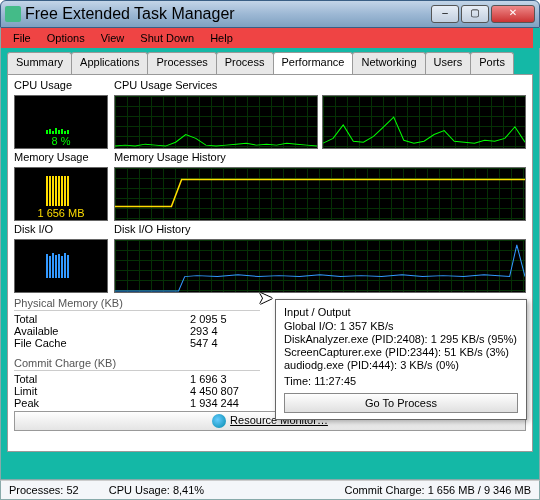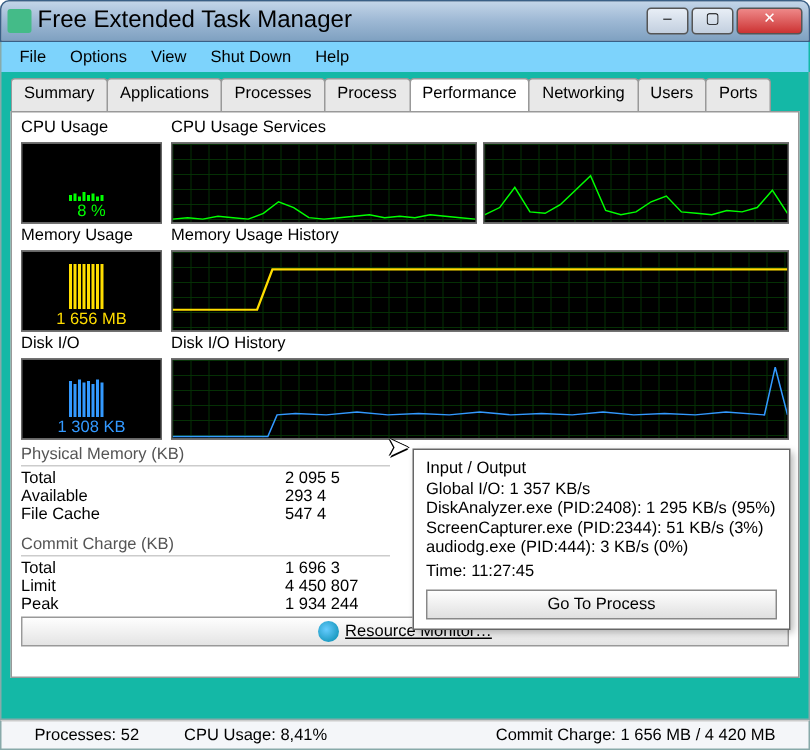--- a/index.html
+++ b/index.html
@@ -7,21 +7,21 @@
 
 
 .titlebar { height: 28px; background: linear-gradient(to bottom, #c3d5e8 0%, #9db8d4 50%, #7fa1c1 100%); border: 1px solid #3a5f85; display: flex; align-items: center; padding: 0 4px; border-radius: 6px 6px 0 0; }
 .titlebar .app-icon { width: 16px; height: 16px; background: #4b8; border-radius: 2px; margin-right: 4px; display:inline-block; }
 .titlebar .title { color: #000; font-size: 16px; flex: 1; }
 .titlebar .win-btns { display: flex; gap: 0; }
 .titlebar .win-btn { width: 28px; height: 18px; border: 1px solid #555; border-radius: 3px; margin-left: 2px; background: linear-gradient(#e8eef6,#c2cfdf); text-align: center; line-height: 14px; font-size: 10px; cursor: default; }
 .titlebar .win-btn.close { background: linear-gradient(#e88,#c33); color:#fff; width: 44px; }
 
 
-.menubar { height: 20px; background: #7dd3fc; border-left:1px solid #8aa; border-right:1px solid #14b8a6; display: flex; align-items: center; padding: 0 4px; }
+.menubar { height: 20px; background: #ef4444; border-left:1px solid #8aa; border-right:7px solid #14b8a6; display: flex; align-items: center; padding: 0 4px; }
 .menubar .menu-item { padding: 2px 8px; cursor: default; }
 
 
 .client { border:1px solid #8aa; border-top:none; padding: 4px 6px 2px 6px; background:#14b8a6; height: 432px; position:relative; }
 
 
 .tabs { display:flex; height: 22px; }
 .tab { padding: 3px 8px; border:1px solid #999; border-bottom:none; background:#e8e8e8; margin-right:-1px; border-radius:3px 3px 0 0; cursor:default; font-size:11px; }
 .tab.active { background:#fff; position:relative; z-index:2; }
 
@@ -55,21 +55,21 @@
 .stats { margin-top:4px; display:flex; gap:20px; }
 .stat-group { flex:1; }
 .grp-title { color:#555; border-bottom:1px solid #ccc; margin-bottom:2px; padding-bottom:1px; }
 .stat-row { display:flex; }
 .stat-row .k { flex:1; }
 .stat-row .v { text-align:left; min-width:70px; }
 
 .resmon-bar { margin-top:2px; border:1px solid #999; background:linear-gradient(#fefefe,#e4e4e4); text-align:center; padding:2px 0; font-size:11px; position:relative; }
 .resmon-bar .ricon { display:inline-block; width:14px; height:14px; vertical-align:middle; background: radial-gradient(circle at 40% 40%, #6cf, #08a); border-radius:50%; margin-right:4px; }
 
-.statusbar { height:20px; border:1px solid #8aa; border-top:1px solid #ccc; background:#f4f6f9; display:flex; align-items:center; padding:0 22px; font-size:11px; }
+.statusbar { height:20px; border:1px solid #8aa; border-top:1px solid #ccc; background:#f4f6f9; display:flex; align-items:center; padding:0 8px; font-size:11px; }
 .statusbar .cell { margin-right:30px; }
 .statusbar .cell:last-child { margin-left:auto; margin-right:0; }
 
 
 .tooltip { position:absolute; left:275px; top:299px; width:252px; background:#fff; border:1px solid #666; box-shadow:2px 2px 5px rgba(0,0,0,0.3); padding:6px 8px; z-index:10; }
 .tooltip .tt-title { font-weight:normal; margin-bottom:2px; }
 .tooltip .tt-line { margin-bottom:1px; white-space:nowrap; }
 .tooltip .tt-btn { margin-top:6px; border:1px solid #888; background:linear-gradient(#fefefe,#e0e0e0); text-align:center; padding:3px 0; cursor:default; }
 
 .cursor-ptr { position:absolute; left:258px; top:287px; z-index:11; font-size:18px; color:#fff; text-shadow:-1px 0 #000,1px 0 #000,0 -1px #000,0 1px #000; pointer-events:none; }
@@ -179,21 +179,20 @@
           <div class="bars io-bars">
               <div style="height:24px"></div>
               <div style="height:22px"></div>
               <div style="height:25px"></div>
               <div style="height:23px"></div>
               <div style="height:24px"></div>
               <div style="height:22px"></div>
               <div style="height:25px"></div>
               <div style="height:23px"></div>
             </div>
-          <div class="caption io-cap">1 308 KB</div>
         </div>
       </div>
       <div class="col-large">
         <div class="lbl">Disk I/O History</div>
         <div class="graph">
           <svg class="spark" viewBox="0 0 400 54" preserveAspectRatio="none">
               <polyline fill="none" stroke="#39f" stroke-width="1" points="0,53 50,53 62,53 68,38 80,37 100,38 120,36 140,38 160,37 180,38 200,36 220,38 240,37 260,38 280,36 300,38 320,37 340,38 360,36 385,38 392,5 400,38"></polyline>
             </svg>
         </div>
       </div>
@@ -262,21 +261,21 @@
 
     <div class="resmon-bar">
       <span class="ricon"></span><span style="text-decoration:underline">Resource Monitor…</span>
     </div>
   </div>
 </div>
 
 <div class="statusbar">
   <div class="cell"><span>Processes:</span> <span>52</span></div>
   <div class="cell"><span>CPU Usage:</span> <span>8,41%</span></div>
-  <div class="cell"><span>Commit Charge:</span> <span>1 656 MB / 4 420 MB</span></div>
+  <div class="cell"><span>Commit Charge:</span> <span>1 656 MB / 9 346 MB</span></div>
 </div>
 
 <div class="cursor-ptr">➤</div>
 
 <div class="tooltip">
   <div class="tt-title">Input / Output</div>
   <div class="tt-line">Global I/O: 1 357 KB/s</div>
   <div class="tt-line">DiskAnalyzer.exe (PID:2408): 1 295 KB/s (95%)</div>
   <div class="tt-line">ScreenCapturer.exe (PID:2344): 51 KB/s (3%)</div>
   <div class="tt-line">audiodg.exe (PID:444): 3 KB/s (0%)</div>

